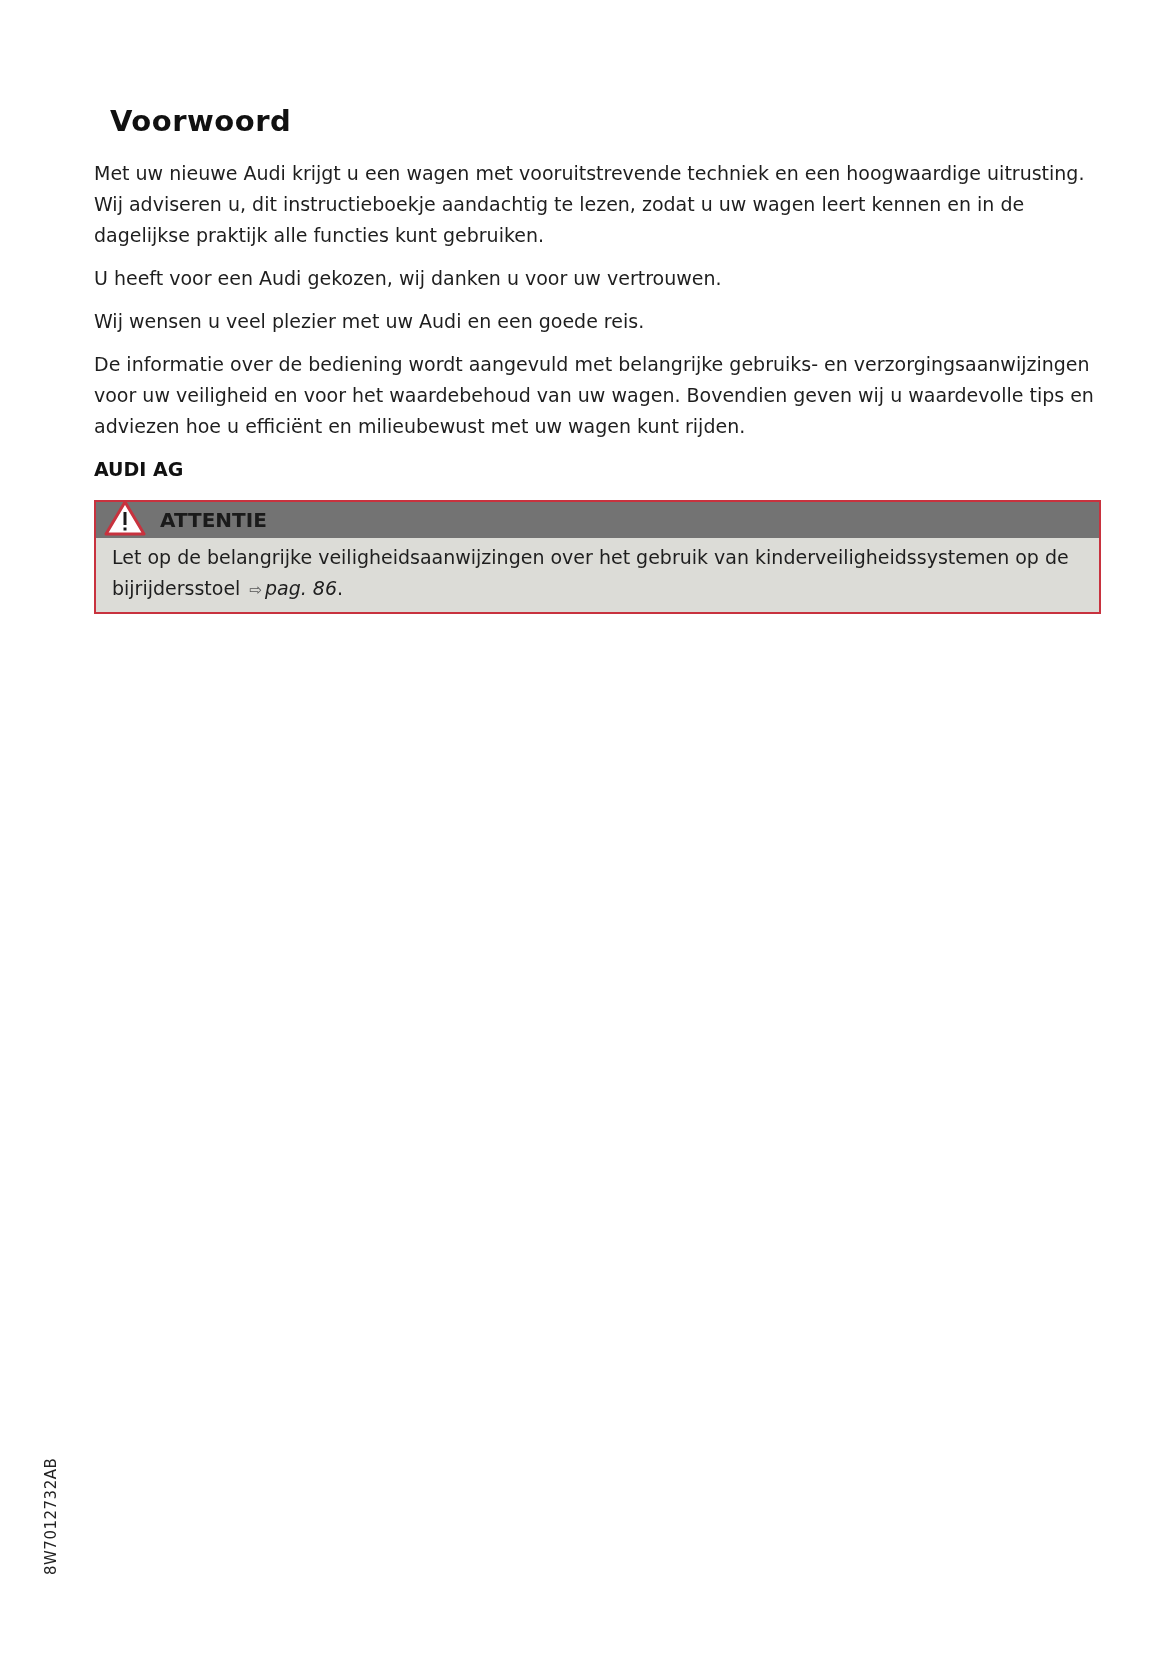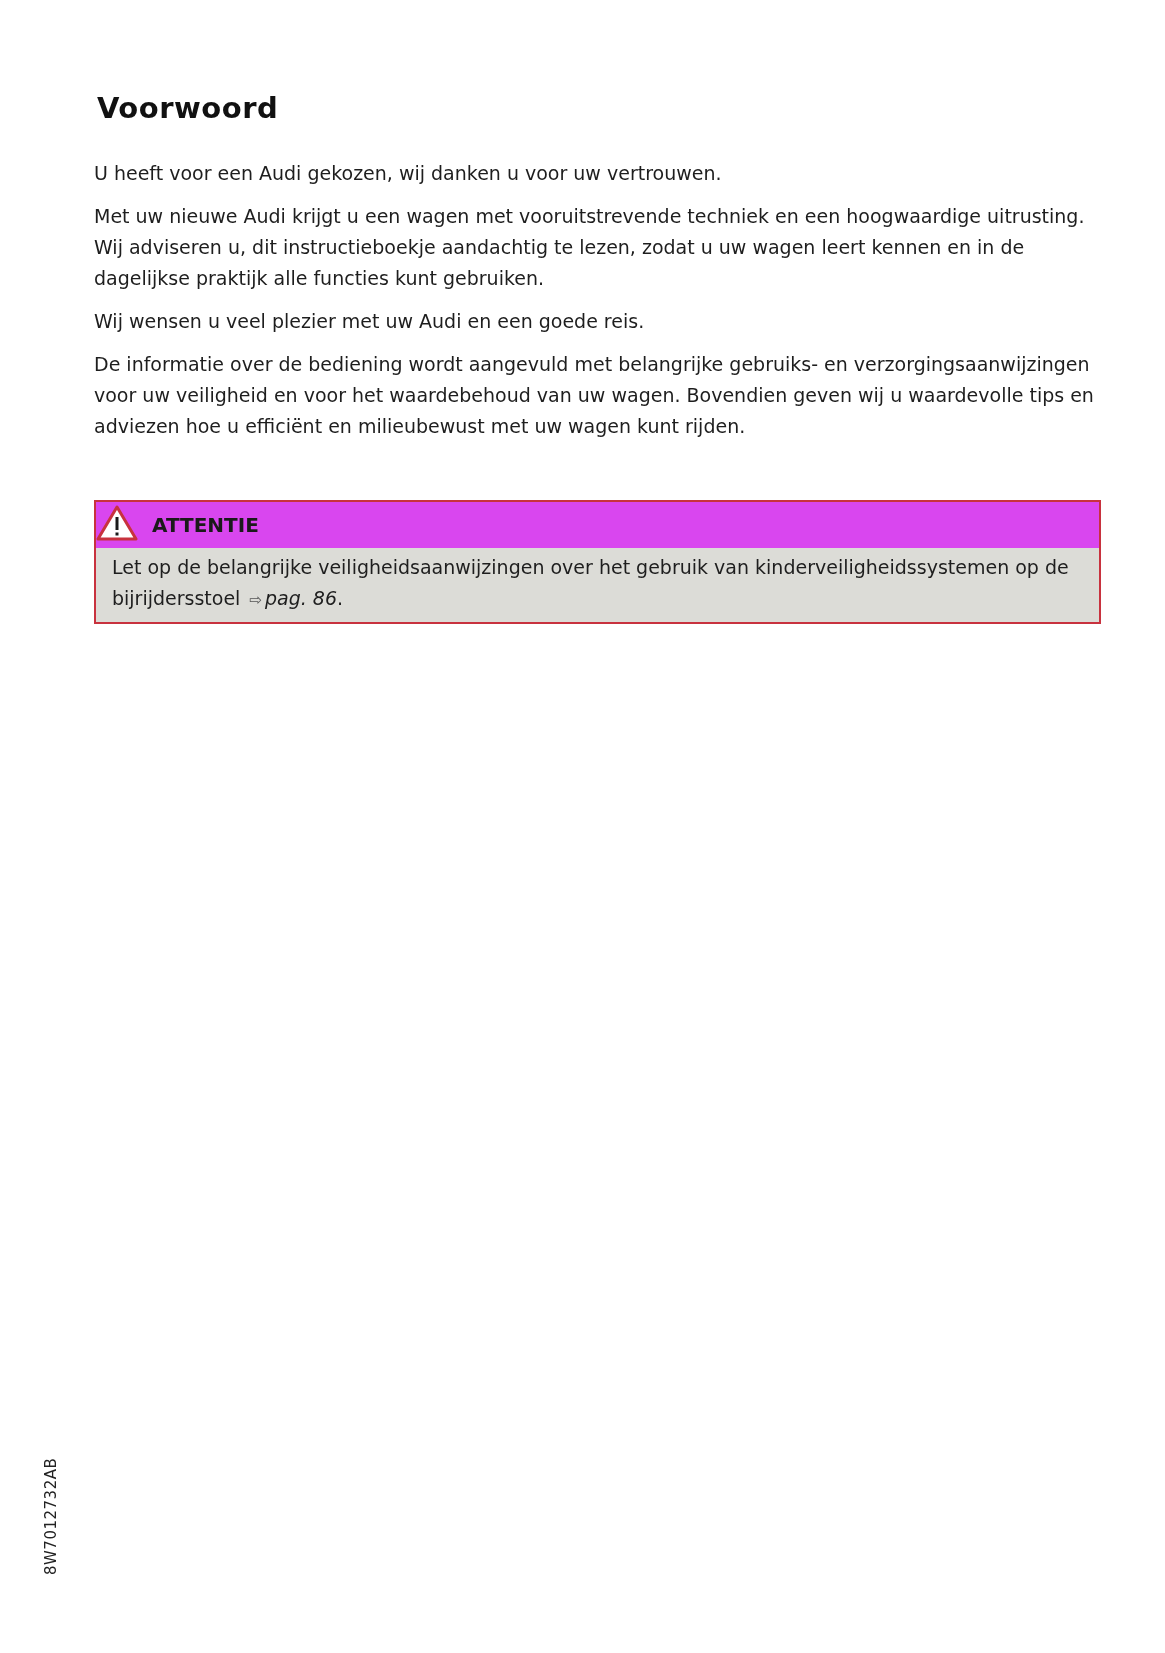--- a/index.html
+++ b/index.html
@@ -1,42 +1,43 @@
 <!DOCTYPE html>
 <html><head>
 <meta charset="utf-8">
 <style>
   html, body { margin:0; padding:0; background:#ffffff; }
   body { width:1165px; height:1653px; position:relative; overflow:hidden;
          font-family:"DejaVu Sans", sans-serif; color:#1a1a1a; }
-  .title { position:absolute; left:94px; top:88px; margin:3px;
+  .title { position:absolute; left:94px; top:88px; margin:16px;
            font-family:"DejaVu Sans", sans-serif; font-weight:bold; font-size:29px; letter-spacing:0.5px; color:#111; }
   .content { position:absolute; left:94px; top:158px; width:1010px; }
   .para { margin:0 0 12px 0; font-size:19px; line-height:31px; color:#1e1e1e; }
   .sign { margin:0 0 14px 0; font-size:19px; font-weight:bold; line-height:31px; color:#111; }
   .warn { position:absolute; left:94px; top:500px; width:1007px; border:2px solid #c8323e; background:#dcdcd7; box-sizing:border-box; }
-  .warn-head { background:#d946ef; height:46px; display:flex; align-items:center; }
+  .warn-head { background:#737373; height:36px; display:flex; align-items:center; padding-left:8px; }
   .warn-head svg { width:42px; height:36px; margin-right:14px; }
   .warn-title { font-weight:bold; font-size:20px; color:#1a1a1a; }
   .warn-body { padding:4px 6px 6px 16px; font-size:19px; line-height:31px; color:#1e1e1e; }
   .ref-arrow { font-size:15px; color:#555; margin:0 3px; }
   .ref-page { font-style:italic; }
   .side-code { position:absolute; left:42px; top:1575px; transform:rotate(-90deg); transform-origin:left top;
                font-size:15px; color:#222; letter-spacing:0.5px; white-space:nowrap; }
 </style>
 </head>
 <body>
 
 <h1 class="title">Voorwoord</h1>
 
 <div class="content">
+  <p class="para">Met uw nieuwe Audi krijgt u een wagen met vooruitstrevende techniek en een hoogwaardige uitrusting. Wij adviseren u, dit instructieboekje aandachtig te lezen, zodat u uw wagen leert kennen en in de dagelijkse praktijk alle functies kunt gebruiken.</p>
   <p class="para">U heeft voor een Audi gekozen, wij danken u voor uw vertrouwen.</p>
-  <p class="para">Met uw nieuwe Audi krijgt u een wagen met vooruitstrevende techniek en een hoogwaardige uitrusting. Wij adviseren u, dit instructieboekje aandachtig te lezen, zodat u uw wagen leert kennen en in de dagelijkse praktijk alle functies kunt gebruiken.</p>
   <p class="para">Wij wensen u veel plezier met uw Audi en een goede reis.</p>
   <p class="para">De informatie over de bediening wordt aangevuld met belangrijke gebruiks- en verzorgingsaanwijzingen voor uw veiligheid en voor het waardebehoud van uw wagen. Bovendien geven wij u waardevolle tips en adviezen hoe u efficiënt en milieubewust met uw wagen kunt rijden.</p>
+  <p class="sign">AUDI AG</p>
 </div>
 
 <div class="warn">
   <div class="warn-head">
     <span>
       <svg viewBox="0 0 42 36">
         <polygon points="21,2 40,34 2,34" fill="#ffffff" stroke="#c8323e" stroke-width="3" stroke-linejoin="round"></polygon>
         <rect x="19.5" y="12" width="3" height="13" fill="#1a1a1a"></rect>
         <rect x="19.5" y="27.5" width="3" height="3" fill="#1a1a1a"></rect>
       </svg>

